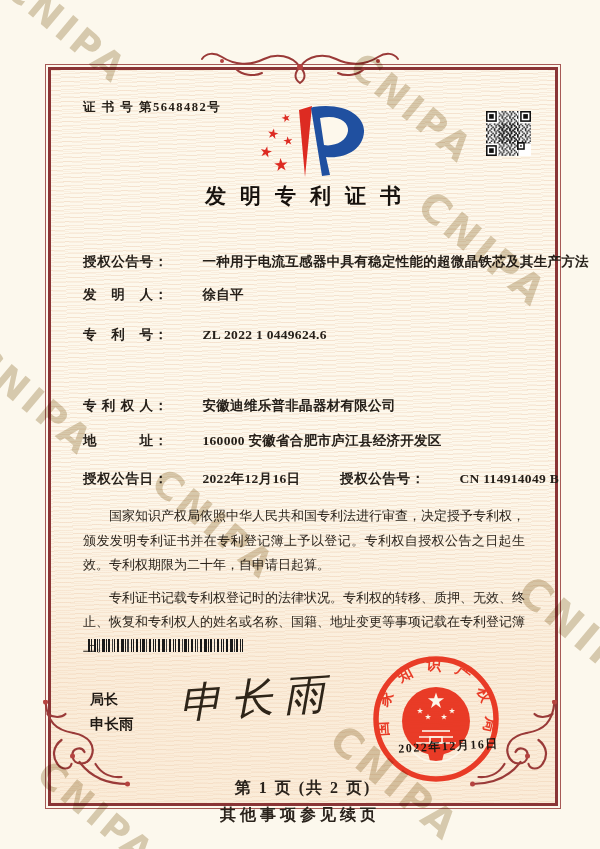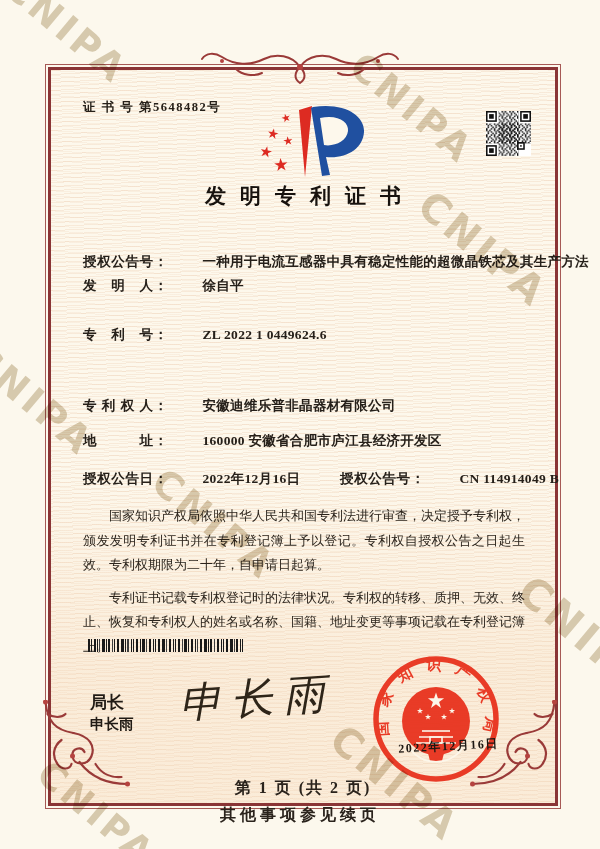--- a/index.html
+++ b/index.html
@@ -28,29 +28,29 @@
   .qr{position:absolute;left:435px;top:41px;width:45px;height:45px;}
 
   .title{position:absolute;left:0;right:0;top:112px;text-align:center;font-size:21px;
          font-weight:700;letter-spacing:14px;text-indent:14px;color:#17120e;}
 
   .frow{position:absolute;left:32px;font-size:13.5px;font-weight:600;color:#26201a;white-space:nowrap;}
   .flabel{display:inline-block;width:70px;text-align:justify;text-align-last:justify;vertical-align:bottom;}
   .fcolon{display:inline-block;margin:0 5px 0 1px;}
   .fvalue{letter-spacing:.3px;margin-left:30px;}
   .fpair2{position:absolute;left:257px;top:0;}
-  .r1{top:183px}.r2{top:207px}.r3{top:256px}.r4{top:293px}.r5{top:327px}.r6{top:362px}.r7{top:400px}
+  .r1{top:183px}.r2{top:216px}.r3{top:256px}.r4{top:293px}.r5{top:327px}.r6{top:362px}.r7{top:400px}
 
   .legal{position:absolute;left:24px;top:426px;width:458px;font-size:13px;line-height:24.5px;
          text-align:justify;color:#2b241c;}
   .legal p{margin:8px;text-indent:2em;}
 
   .barcode{position:absolute;left:37px;top:569px;width:155px;height:13px;}
 
-  .director-label{position:absolute;left:39px;top:621px;font-size:17px;font-weight:700;color:#211b15;}
+  .director-label{position:absolute;left:39px;top:621px;font-size:14px;font-weight:700;color:#211b15;}
   .director-name{position:absolute;left:39px;top:645px;font-size:14.5px;font-weight:700;color:#211b15;}
   .autograph{position:absolute;left:128px;top:599px;width:200px;font-size:42px;font-style:italic;
              font-weight:500;letter-spacing:10px;color:#2e2519;transform:rotate(-4deg);white-space:nowrap;}
 
   .seal{position:absolute;left:315px;top:579px;width:140px;height:140px;opacity:.94;}
   .seal-date{position:absolute;left:315px;top:668px;width:165px;text-align:center;font-size:12px;
              font-weight:700;letter-spacing:1.5px;color:#1d1712;transform:rotate(-3deg);z-index:4;}
 
   .pageinfo{position:absolute;left:0;right:0;top:708px;text-align:center;font-size:16px;
             font-weight:700;letter-spacing:2px;color:#2a231c;}

